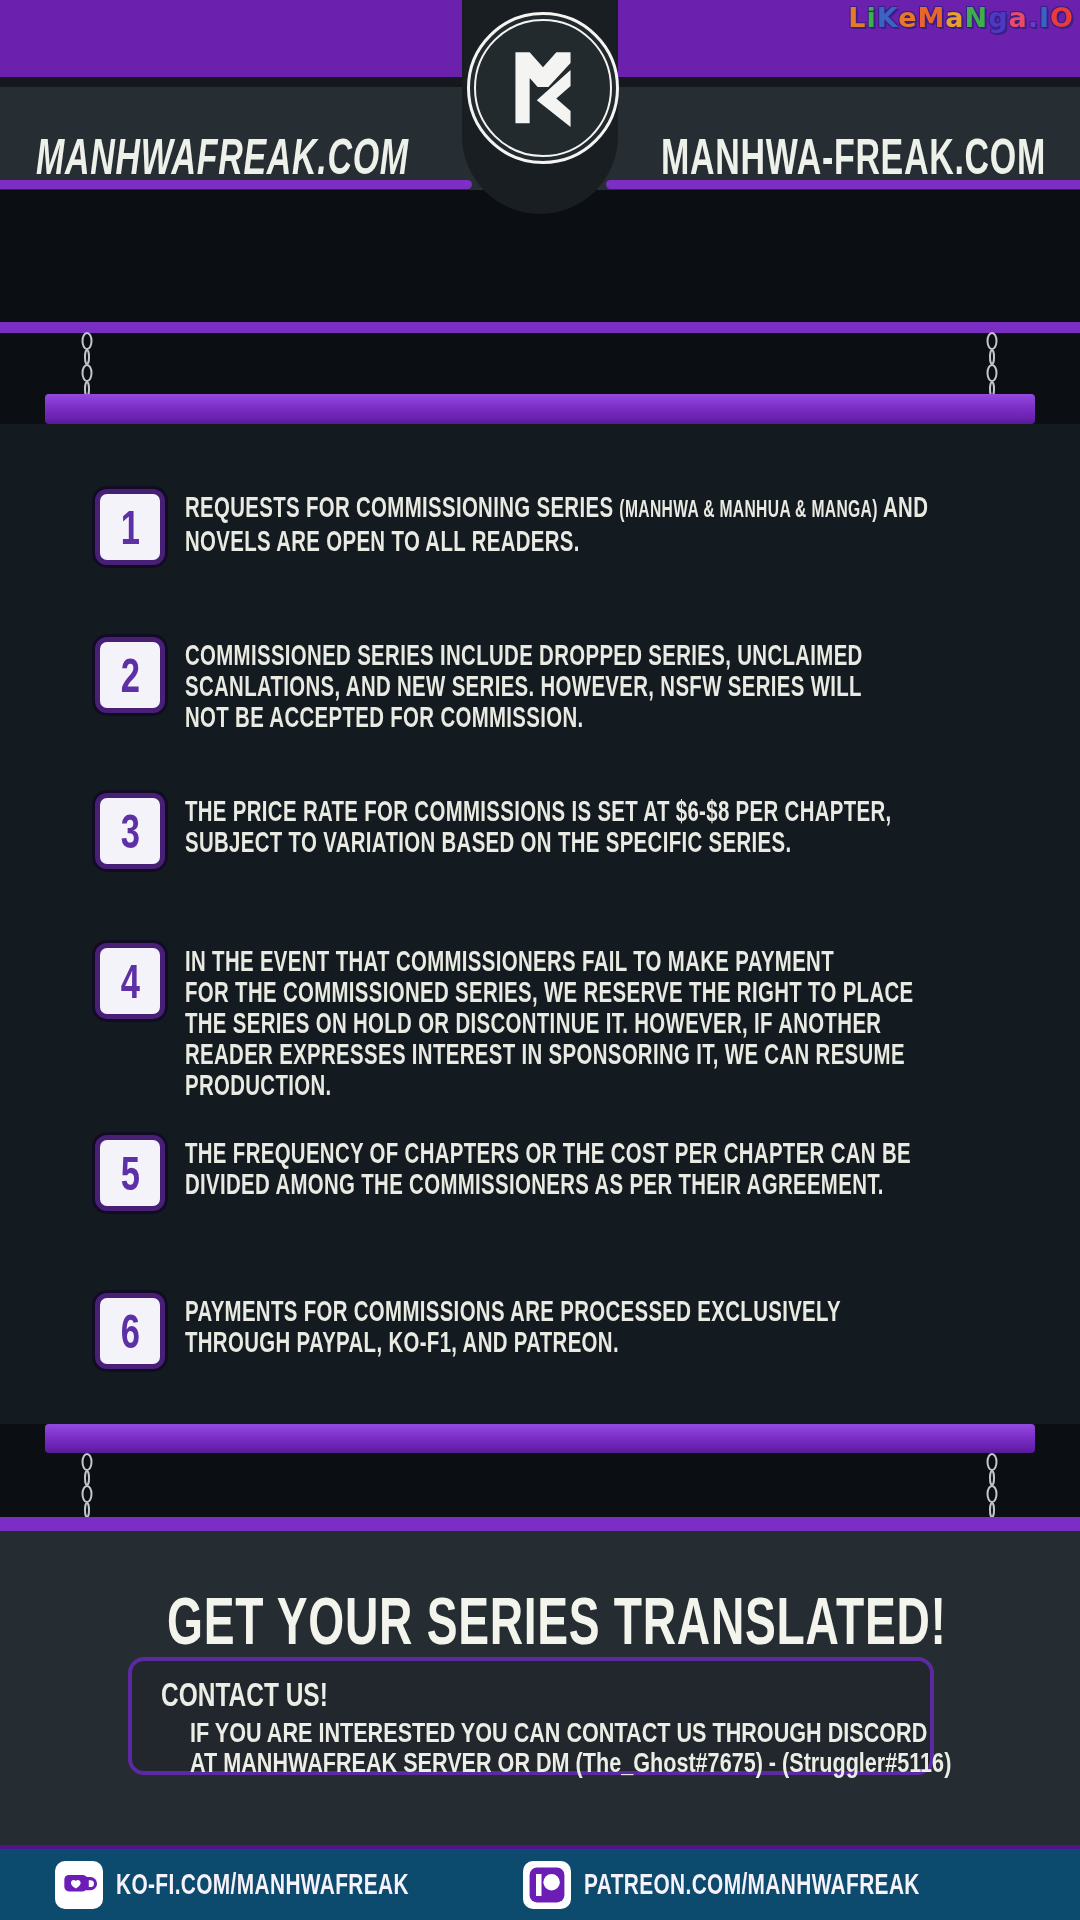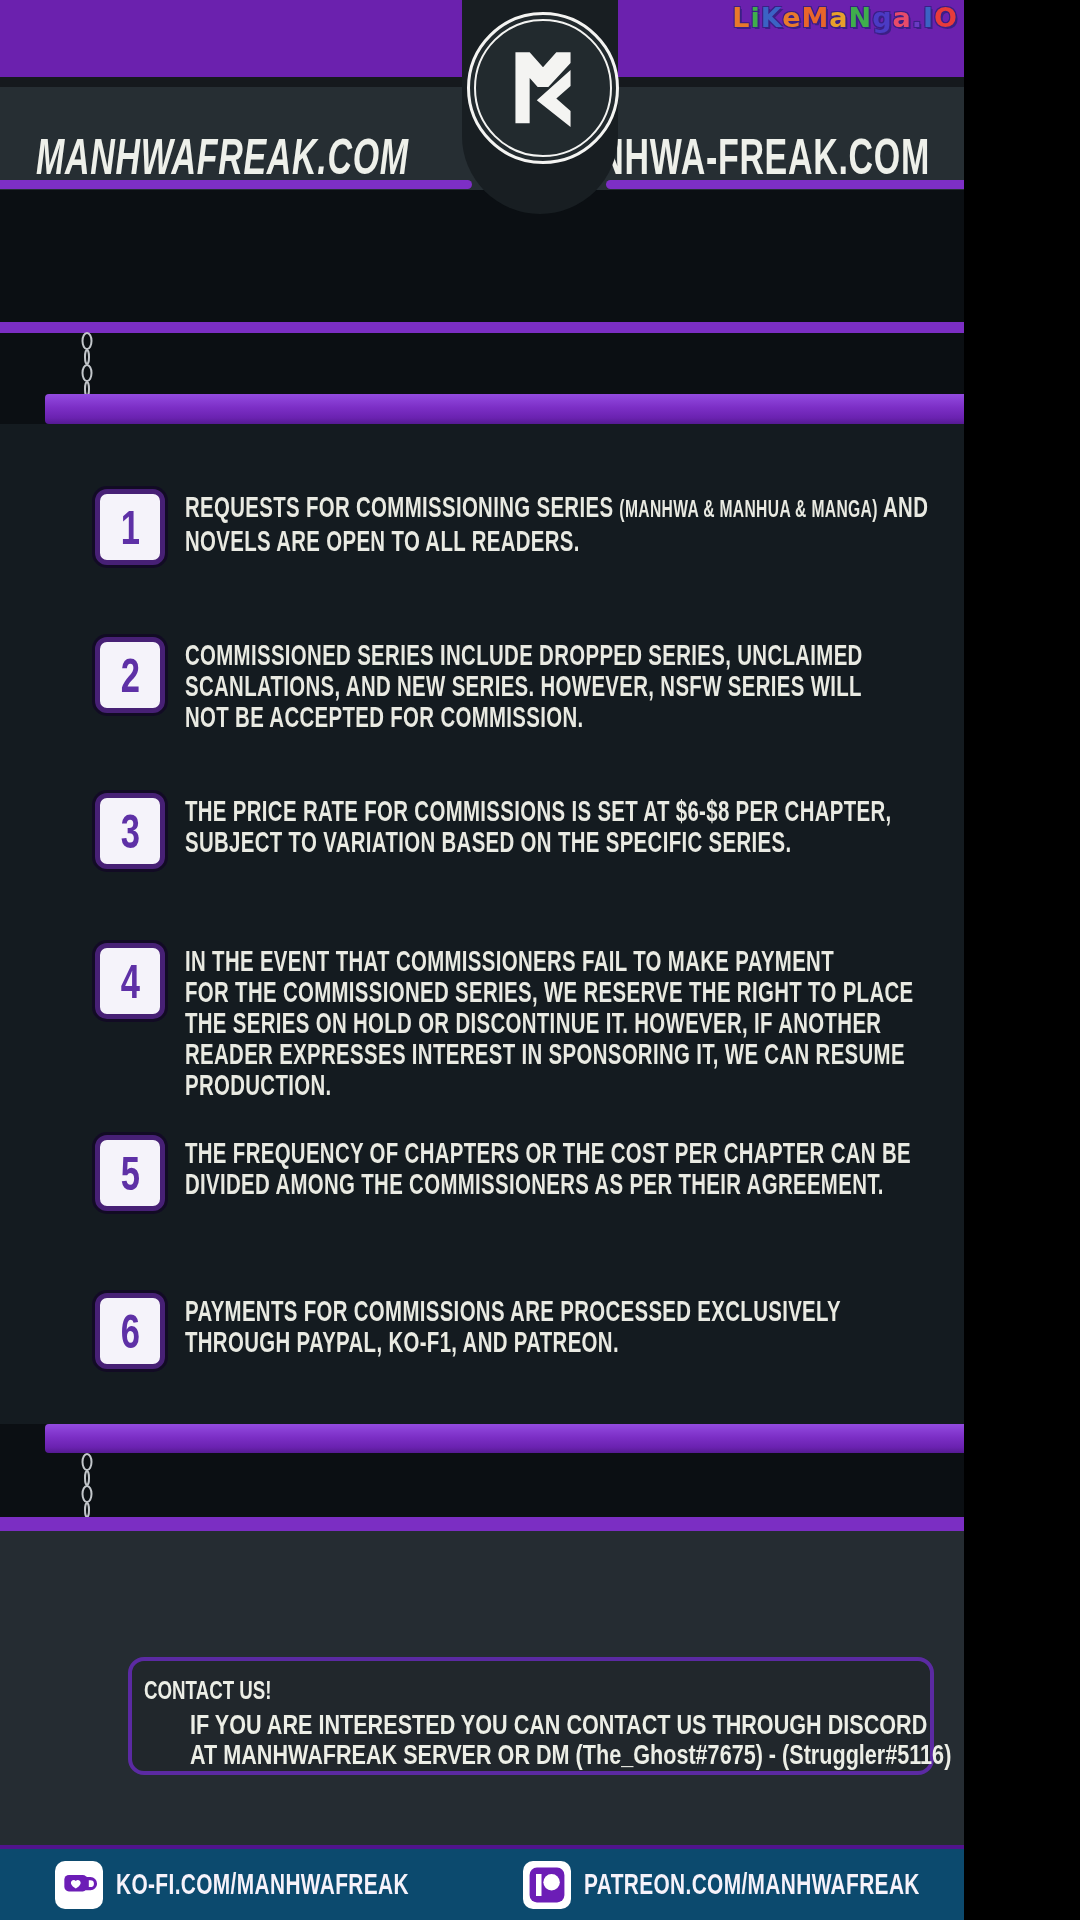--- a/index.html
+++ b/index.html
@@ -1,17 +1,17 @@
 <!DOCTYPE html>
 <html><head>
 <meta charset="utf-8">
 <style>
   html,body{margin:0;padding:0;background:#000;}
   .page{
-    position:relative;width:964px;height:1920px;overflow:hidden;
+    position:relative;width:1080px;height:1920px;overflow:hidden;
     background:#0b0f13;font-family:"Liberation Sans",sans-serif;font-weight:bold;
   }
   .abs{position:absolute;}
   .cond{display:inline-block;white-space:nowrap;transform-origin:left center;}
   .cond-c{display:inline-block;white-space:nowrap;transform-origin:center center;}
 
   
   .band-top{top:0;left:0;width:1080px;height:77px;background:#6b21ae;}
   .watermark{top:2px;right:6px;font-family:"DejaVu Sans",sans-serif;font-size:27px;font-weight:bold;letter-spacing:1px;
     text-shadow:2px 2px 0 #3b1f86,-1px 1px 0 #3b1f86,1px -1px 0 #3b1f86,-1px -1px 0 #3b1f86;}
@@ -53,21 +53,21 @@
   .gline{white-space:nowrap;}
   .gline .small{font-size:23px;}
   .item-1{top:489px;} .item-2{top:637px;} .item-3{top:793px;}
   .item-4{top:943px;} .item-5{top:1135px;} .item-6{top:1293px;}
   
   .section-cta{top:1531px;left:0;width:1080px;height:314px;background:#252c32;}
   .cta-heading{top:1583px;left:0;width:1080px;text-align:center;color:#f3f4ec;font-size:66px;letter-spacing:1px;}
   .cta-heading .cond-c{transform:scaleX(.70);}
   .contact-box{top:1657px;left:128px;width:806px;height:118px;border:4px solid #5b2aa2;border-radius:16px;
     background:rgba(0,0,0,.10);box-sizing:border-box;}
-  .contact-title{margin:14px 0 4px 12px;color:#eceee6;font-size:26px;}
+  .contact-title{margin:14px 0 4px 29px;color:#eceee6;font-size:34px;}
   .contact-title .cond{transform:scaleX(.72);}
   .contact-lines{margin-left:58px;color:#eceee6;font-size:27px;line-height:30px;transform:scaleX(.80);transform-origin:left top;}
   .contact-lines div{white-space:nowrap;}
   
   .footer{top:1845px;left:0;width:1080px;height:75px;background:#0c4a6e;border-top:4px solid #50148c;box-sizing:border-box;
     display:flex;align-items:center;justify-content:flex-end;padding:0 30px;}
   .flink{display:flex;align-items:center;}
   .fic{width:48px;height:48px;border-radius:10px;background:#ffffff;display:flex;align-items:center;justify-content:center;flex:none;}
   .flabel{color:#f6f2fa;font-size:29px;margin-left:13px;letter-spacing:.5px;}
   .flabel .cond{transform:scaleX(.72);}
@@ -189,20 +189,21 @@
     <svg width="14" height="68" viewBox="0 0 14 68" fill="none" stroke="#c3c7cb" stroke-width="2">
       <ellipse cx="7" cy="10" rx="4.5" ry="8"></ellipse>
         <ellipse cx="7" cy="26" rx="2" ry="7"></ellipse>
       <ellipse cx="7" cy="42" rx="4.5" ry="8"></ellipse>
         <ellipse cx="7" cy="58" rx="2" ry="7"></ellipse>
     </svg>
   </div>
   <div class="abs bar-thin-2"></div>
 
   <div class="abs section-cta"></div>
+  <div class="abs cta-heading"><span class="cond-c">GET YOUR SERIES TRANSLATED!</span></div>
   <div class="abs contact-box">
     <div class="contact-title"><span class="cond">CONTACT US!</span></div>
     <div class="contact-lines">
       <div>IF YOU ARE INTERESTED YOU CAN CONTACT US THROUGH DISCORD</div>
       <div>AT MANHWAFREAK SERVER OR DM (The_Ghost#7675) - (Struggler#5116)</div>
     </div>
   </div>
 
   <div class="abs footer">
     <div class="flink">

